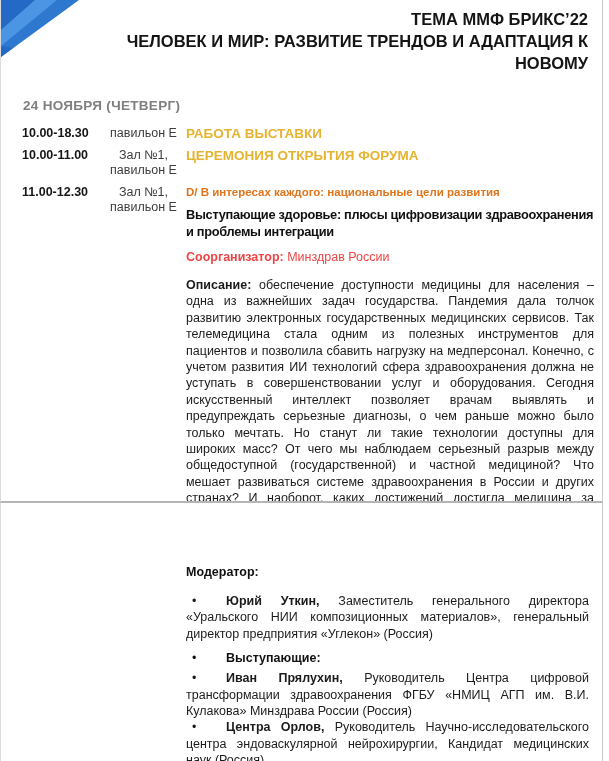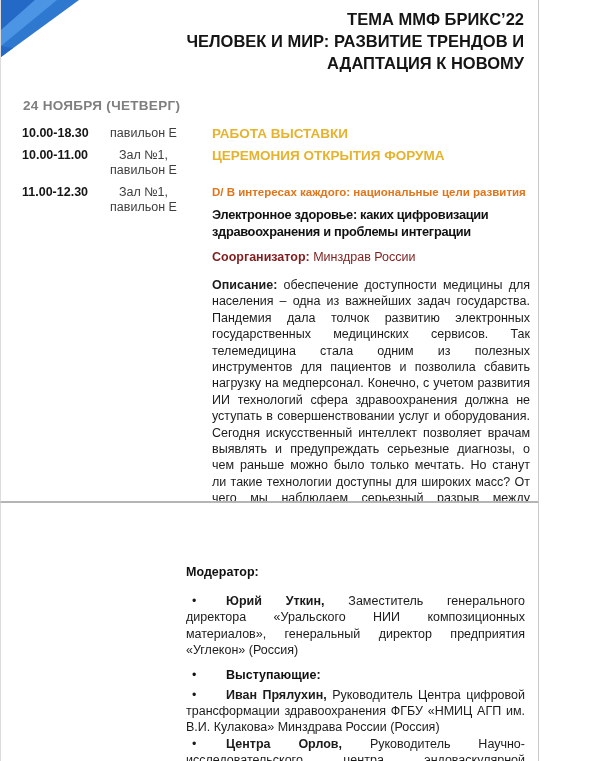--- a/index.html
+++ b/index.html
@@ -4,21 +4,21 @@
 <style>
   html, body {
     margin: 0;
     padding: 0;
     background: #ffffff;
     font-family: "Liberation Sans", sans-serif;
     color: #111111;
   }
   .viewport {
     position: relative;
-    width: 539px;
+    width: 603px;
     height: 761px;
     overflow: hidden;
     background: #ffffff;
   }
   
   .page {
     position: relative;
     box-sizing: border-box;
     border-left: 1px solid #dcdcdc;
     border-right: 1px solid #c9c9c9;
@@ -69,21 +69,20 @@
     text-align: center;
     font-size: 12.5px;
     line-height: 15px;
     color: #3d3d3d;
     white-space: pre-line;
   }
   .col-main {
     flex: 1 1 auto;
     padding-right: 8px;
     min-width: 0;
-    margin-left: 26px;
   }
   .event-title-gold {
     font-size: 13.5px;
     font-weight: bold;
     color: var(--accent-gold, #e6b32e);
     line-height: 15px;
   }
   .track-line {
     font-size: 11.5px;
     font-weight: bold;
@@ -95,21 +94,21 @@
     font-size: 12.8px;
     font-weight: bold;
     letter-spacing: -0.3px;
     line-height: 17px;
     color: #111111;
   }
   .coorg-line {
     margin-top: 9px;
     font-size: 12.5px;
     line-height: 16px;
-    color: #7f1d1d;
+    color: #ef4444;
   }
   .desc-para {
     margin-top: 12px;
     font-size: 12.5px;
     line-height: 16.4px;
     text-align: justify;
     color: #1b1b1b;
   }
   .b { font-weight: bold; }
 
@@ -185,21 +184,21 @@
           <div class="event-title-gold">ЦЕРЕМОНИЯ ОТКРЫТИЯ ФОРУМА</div>
         </div>
       </div>
 
       <div class="sched-row">
         <div class="col-time">11.00-12.30</div>
         <div class="col-loc">Зал №1,
 павильон Е</div>
         <div class="col-main">
           <div class="track-line">D/ В интересах каждого: национальные цели развития</div>
-          <div class="session-title">Электронное здоровье: каких цифровизации здравоохранения и проблемы интеграции</div>
+          <div class="session-title">Выступающие здоровье: плюсы цифровизации здравоохранения и проблемы интеграции</div>
           <div class="coorg-line">
             <span class="b">Соорганизатор:</span>
             <span>Минздрав России</span>
           </div>
           <div class="desc-para">
             <span class="b">Описание:</span>
             <span>обеспечение доступности медицины для населения – одна из важнейших задач государства. Пандемия дала толчок развитию электронных государственных медицинских сервисов. Так телемедицина стала одним из полезных инструментов для пациентов и позволила сбавить нагрузку на медперсонал. Конечно, с учетом развития ИИ технологий сфера здравоохранения должна не уступать в совершенствовании услуг и оборудования. Сегодня искусственный интеллект позволяет врачам выявлять и предупреждать серьезные диагнозы, о чем раньше можно было только мечтать. Но станут ли такие технологии доступны для широких масс? От чего мы наблюдаем серьезный разрыв между общедоступной (государственной) и частной медициной? Что мешает развиваться системе здравоохранения в России и других странах? И наоборот, каких достижений достигла медицина за последние годы?</span>
           </div>
         </div>
       </div>

